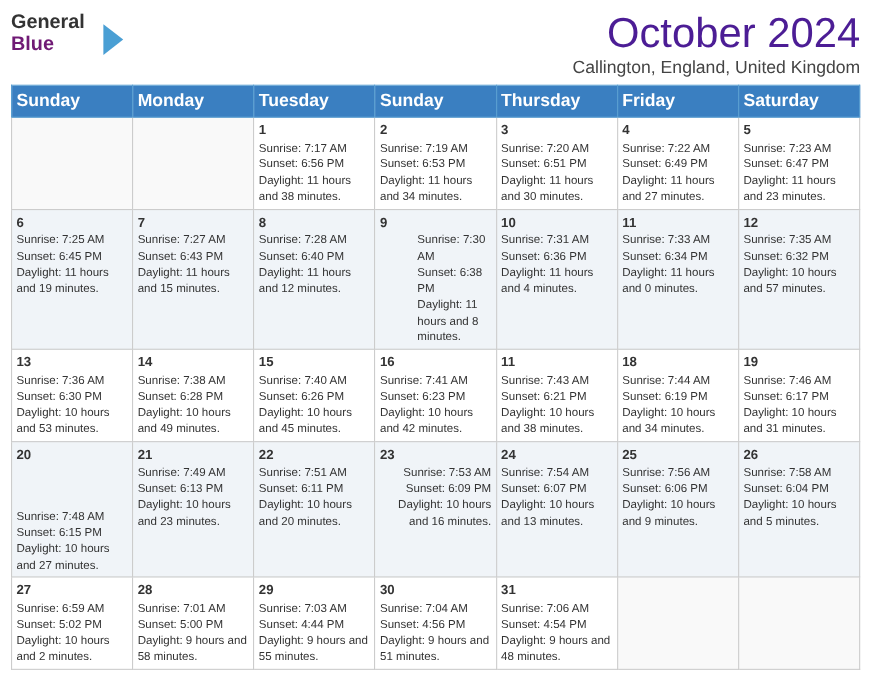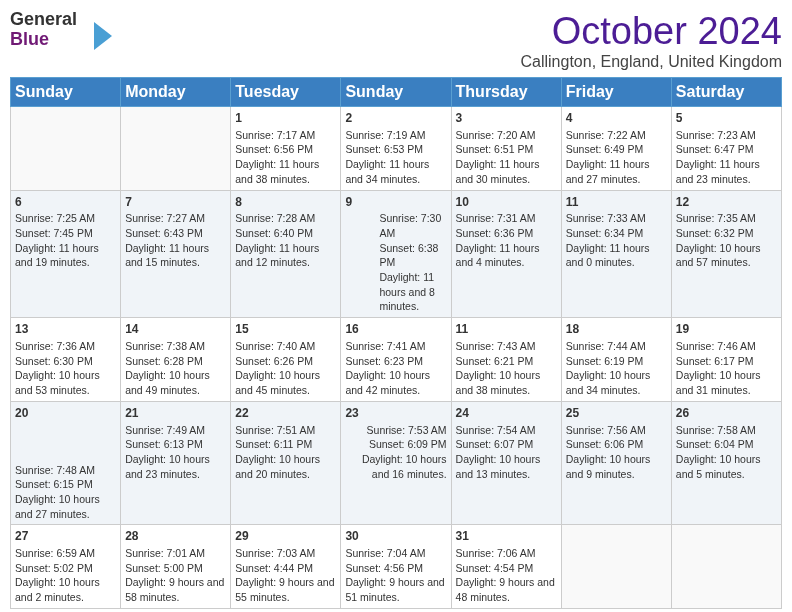--- a/index.html
+++ b/index.html
@@ -157,21 +157,21 @@
           <span class="day-num">5</span>
           <div class="day-info" style="white-space: pre-line;">Sunrise: 7:23 AM
 Sunset: 6:47 PM
 Daylight: 11 hours and 23 minutes.</div>
         </td>
       </tr>
       <tr>
         <td>
           <span class="day-num">6</span>
           <div class="day-info" style="white-space: pre-line;">Sunrise: 7:25 AM
-Sunset: 7:45 PM
+Sunset: 6:45 PM
 Daylight: 11 hours and 19 minutes.</div>
         </td>
         <td>
           <span class="day-num">7</span>
           <div class="day-info" style="white-space: pre-line;">Sunrise: 7:27 AM
 Sunset: 6:43 PM
 Daylight: 11 hours and 15 minutes.</div>
         </td>
         <td>
           <span class="day-num">8</span>

